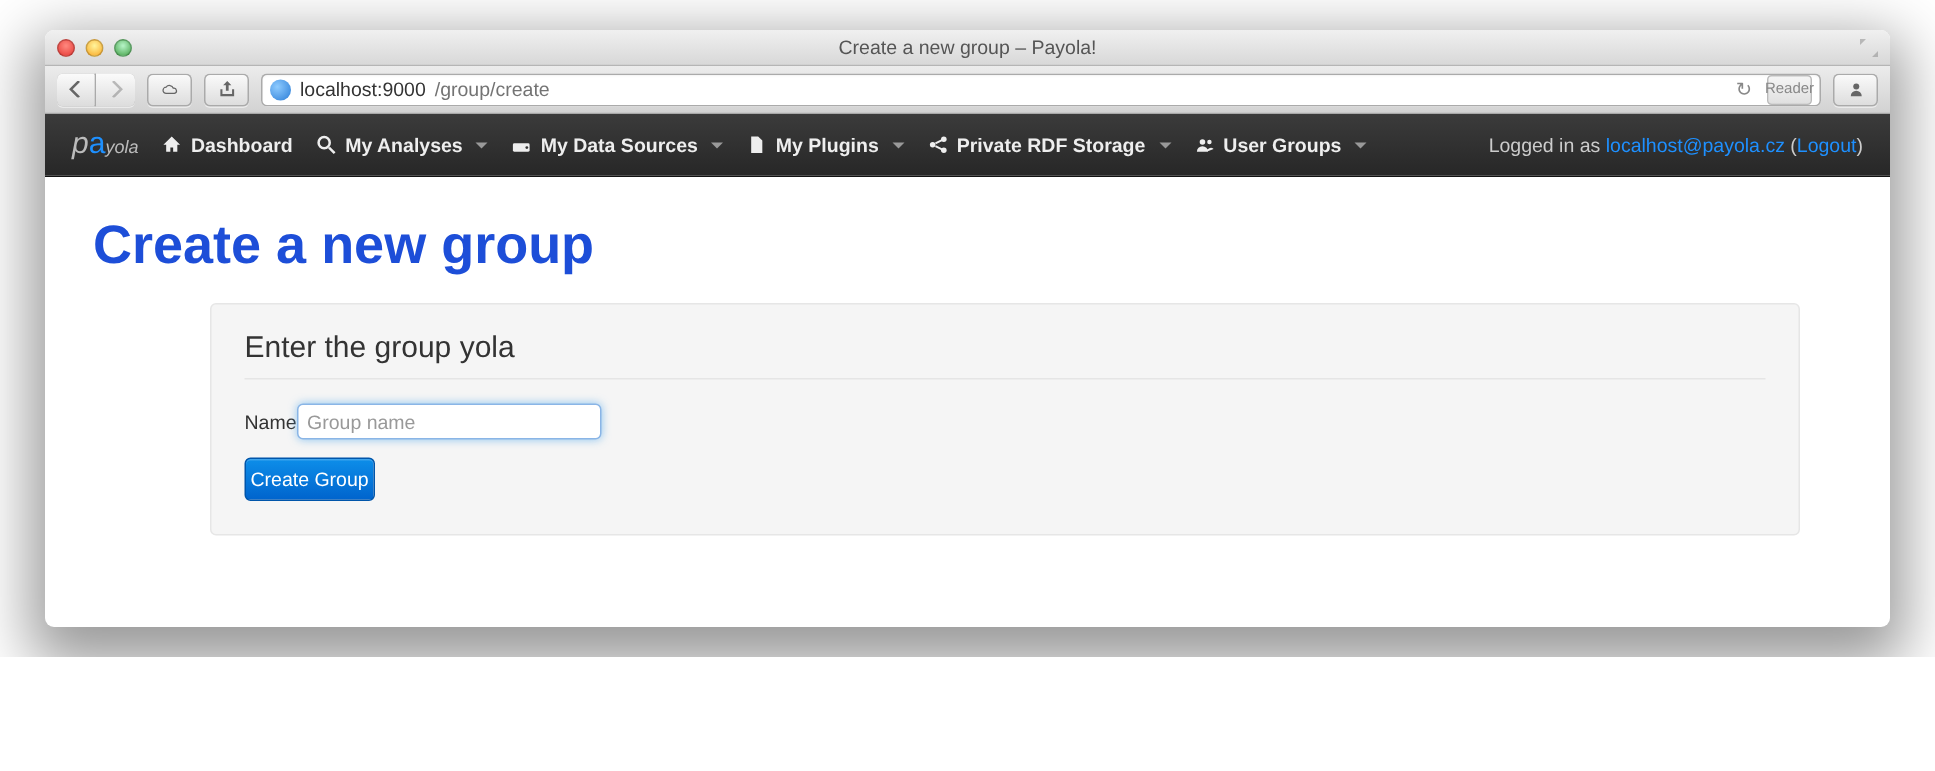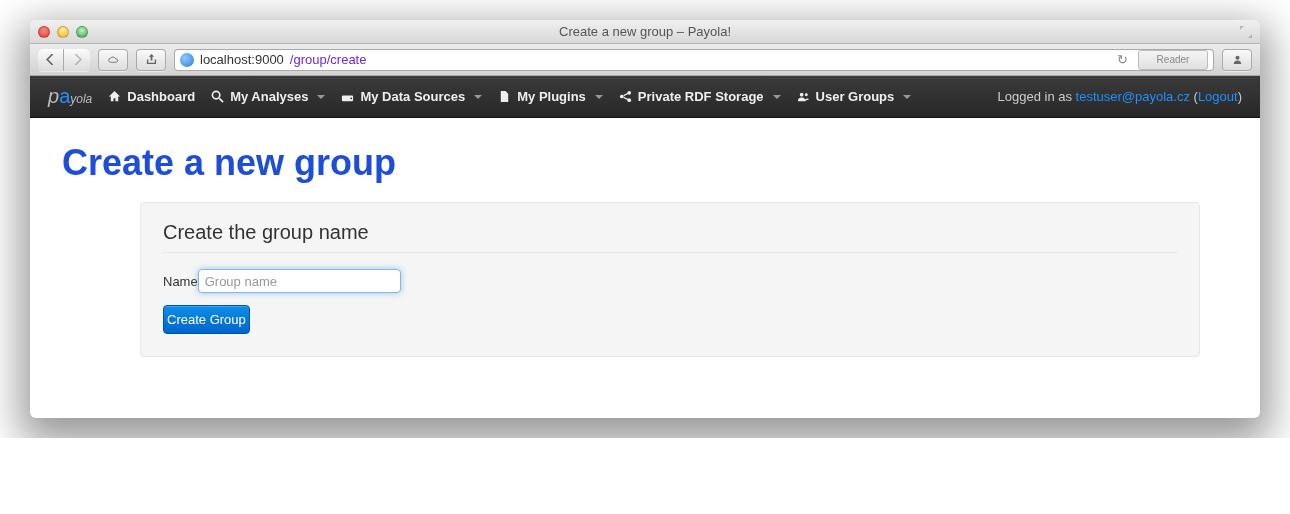--- a/index.html
+++ b/index.html
@@ -76,24 +76,24 @@
       flex: 1;
       height: 22px;
       background: #fff;
       border-radius: 4px;
       box-shadow: inset 0 0 0 1px #aaa, inset 0 1px 2px rgba(0,0,0,0.1);
       display: flex; align-items: center;
       padding: 0 6px;
       gap: 6px;
       font-size: 13px;
     }
-    .urlbar .path-dim { color: #6d28d9; }
+    .urlbar .path-dim { color: #737373; }
     .urlbar .reload { margin-left: auto; color: #888; font-size: 13px;}
     .reader-btn {
-      width: 70px; height: 20px;
+      width: 30px; height: 20px;
       background: linear-gradient(#f5f5f5, #e0e0e0);
       border: 1px solid #bbb;
       border-radius: 3px;
       font-size: 10px; color: #888;
       display: flex; align-items: center; justify-content: center;
       margin-left: 4px;
     }
     
     .navbar {
       height: 42px;
@@ -306,29 +306,29 @@
       <svg class="icon-svg" viewBox="0 0 14 14">
           <circle cx="5" cy="5" r="2"></circle>
           <circle cx="10" cy="5" r="1.6"></circle>
           <path d="M1 12a4 4 0 018 0M8 12a3 3 0 015-2"></path>
         </svg>
       <span>User Groups</span>
         <span class="caret"></span>
     </div>
 
     <div class="nav-right">
-      <span>Logged in as </span><a href="#">testuser@payola.cz</a><span> (</span><a href="#">Logout</a><span>)</span>
+      <span>Logged in as </span><a href="#">localhost@payola.cz</a><span> (</span><a href="#">Logout</a><span>)</span>
     </div>
   </div>
 
   <div class="content">
     <h1>Create a new group</h1>
 
     <div class="well">
-      <div class="legend">Create the group name</div>
+      <div class="legend">Enter the group yola</div>
       <div class="form-row">
         <label>Name</label>
         <input type="text" placeholder="Group name" style="">
       </div>
       <button class="btn-primary">Create Group</button>
     </div>
   </div>
 
 </div>
 

